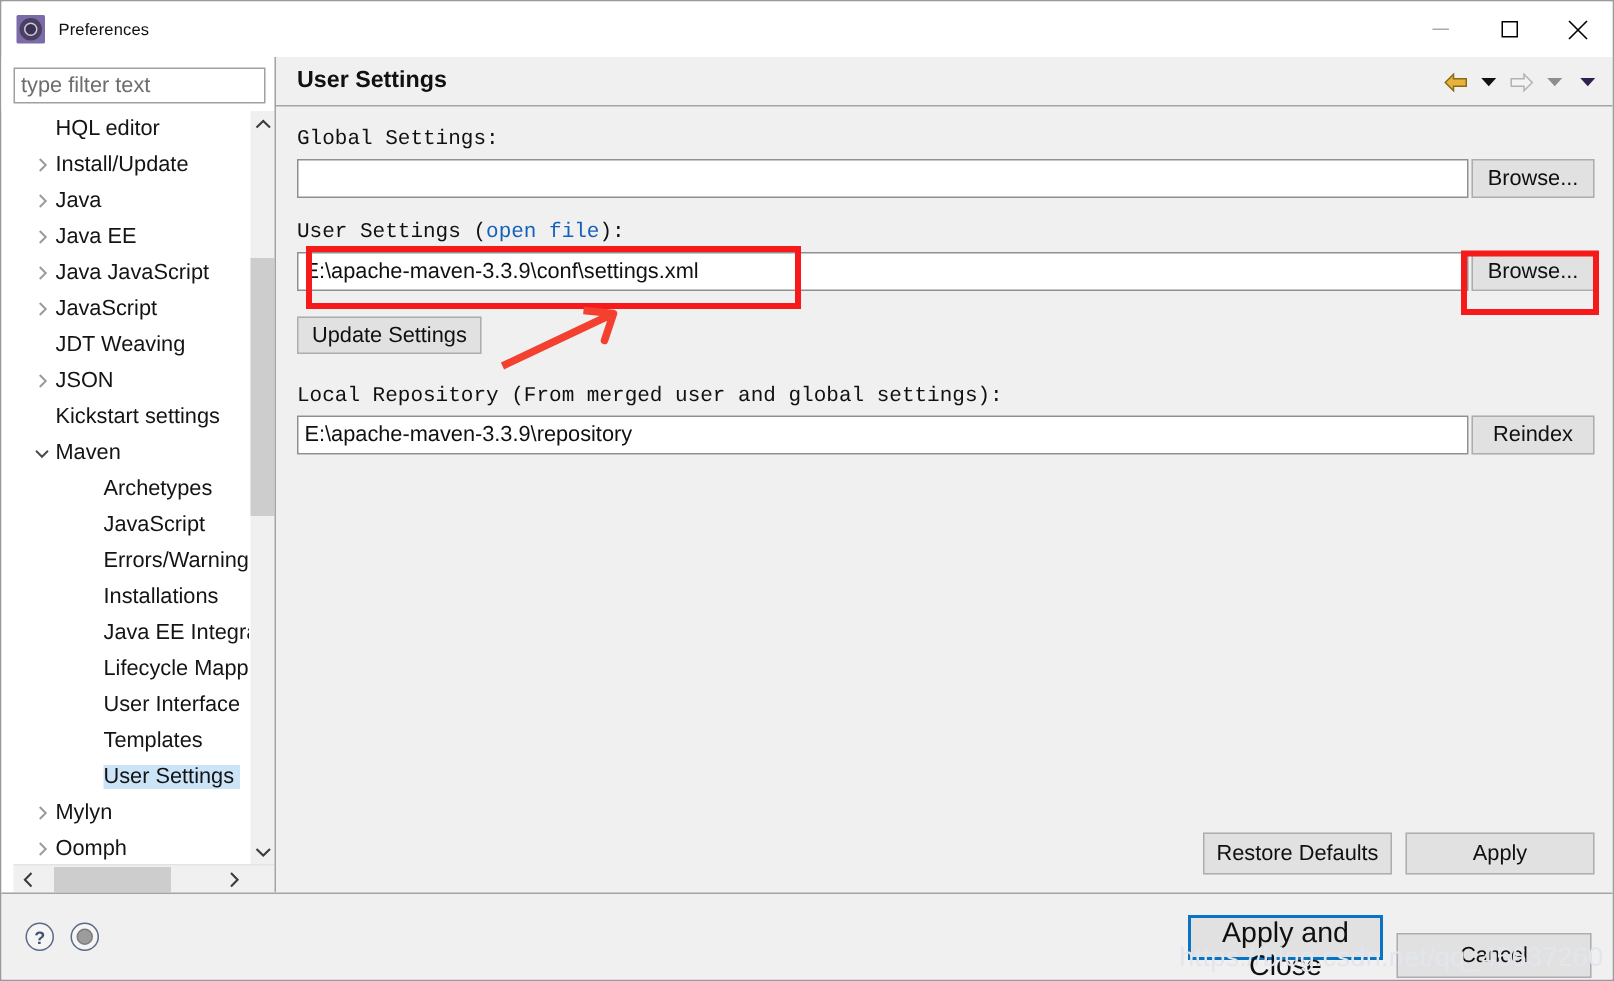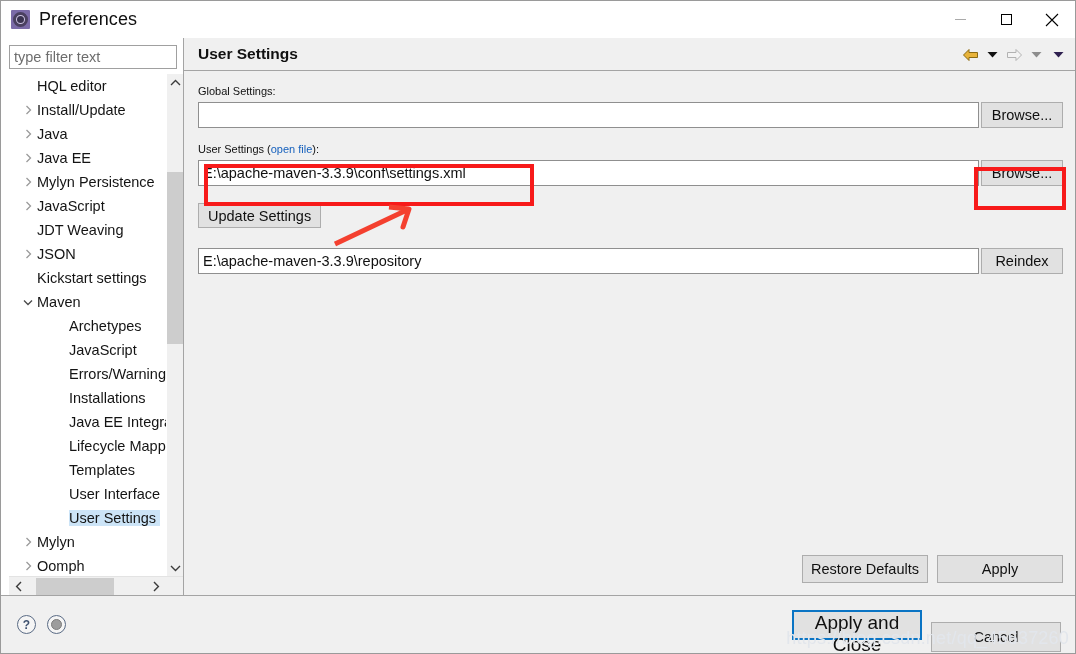--- a/index.html
+++ b/index.html
@@ -46,21 +46,21 @@
     border: 3px solid #4a4060;
   }
   .app-icon .hole {
     position: absolute;
     left: 6px; top: 6px;
     width: 7px; height: 7px;
     border-radius: 50%;
     background: #3a3350;
   }
   .title-text {
-    font-size: 18px;
+    font-size: 11px;
     color: #101010;
     letter-spacing: 0.1px;
   }
   .win-controls {
     position: absolute;
     right: 0; top: 0;
     height: 37px;
     display: flex;
   }
   .win-btn {
@@ -216,24 +216,25 @@
   .nav-icons > * { margin-left: 4px; }
   .caret-btn { width: 18px; height:18px; display:flex;align-items:center;justify-content:center;}
 
   .page-body {
     flex: 1 1 auto;
     padding: 14px 12px 0 14px;
     min-height: 0;
     position: relative;
   }
   .field-label {
-    font-size: 11px;
+    font-size: 14px;
     color: #111;
     margin-bottom: 5px;
     white-space: nowrap;
+    font-family: Liberation Mono, monospace;
   }
   .field-label a { color: #1560bd; text-decoration: none; }
   .row {
     display: flex;
     align-items: stretch;
     gap: 2px;
   }
   .text-input {
     flex: 1 1 auto;
     height: 26px;
@@ -391,21 +392,21 @@
                 </svg>
               </span>
               <span class="tl">Java EE</span>
             </div>
             <div class="tree-item lvl1">
               <span class="twisty">
                 <svg width="7" height="10" viewBox="0 0 7 10">
                   <path d="M1.5 1 L5.5 5 L1.5 9" stroke="#9a9a9a" stroke-width="1.3" fill="none"></path>
                 </svg>
               </span>
-              <span class="tl">Mylyn Persistence</span>
+              <span class="tl">Java JavaScript</span>
             </div>
             <div class="tree-item lvl1">
               <span class="twisty">
                 <svg width="7" height="10" viewBox="0 0 7 10">
                   <path d="M1.5 1 L5.5 5 L1.5 9" stroke="#9a9a9a" stroke-width="1.3" fill="none"></path>
                 </svg>
               </span>
               <span class="tl">JavaScript</span>
             </div>
             <div class="tree-item lvl1">
@@ -451,25 +452,25 @@
             <div class="tree-item lvl2">
               <span class="twisty"></span>
               <span class="tl">Java EE Integration</span>
             </div>
             <div class="tree-item lvl2">
               <span class="twisty"></span>
               <span class="tl">Lifecycle Mappings</span>
             </div>
             <div class="tree-item lvl2">
               <span class="twisty"></span>
+              <span class="tl">User Interface</span>
+            </div>
+            <div class="tree-item lvl2">
+              <span class="twisty"></span>
               <span class="tl">Templates</span>
-            </div>
-            <div class="tree-item lvl2">
-              <span class="twisty"></span>
-              <span class="tl">User Interface</span>
             </div>
             <div class="tree-item lvl2 selected">
               <span class="twisty"></span>
               <span class="tl">User Settings</span>
             </div>
             <div class="tree-item lvl1">
               <span class="twisty">
                 <svg width="7" height="10" viewBox="0 0 7 10">
                   <path d="M1.5 1 L5.5 5 L1.5 9" stroke="#9a9a9a" stroke-width="1.3" fill="none"></path>
                 </svg>
@@ -568,20 +569,21 @@
         </div>
         <div class="row">
           <input class="text-input" type="text" value="E:\apache-maven-3.3.9\conf\settings.xml" style="">
           <button class="btn btn-wide">Browse...</button>
         </div>
         <button class="btn update-btn">Update Settings</button>
 
         <div class="gap-b"></div>
 
         
+        <div class="field-label">Local Repository (From merged user and global settings):</div>
         <div class="row">
           <input class="text-input" type="text" readonly="" value="E:\apache-maven-3.3.9\repository" style="">
           <button class="btn btn-wide">Reindex</button>
         </div>
       </div>
 
       <div class="page-foot">
         <button class="btn foot-btn">Restore Defaults</button>
         <button class="btn foot-btn">Apply</button>
       </div>

